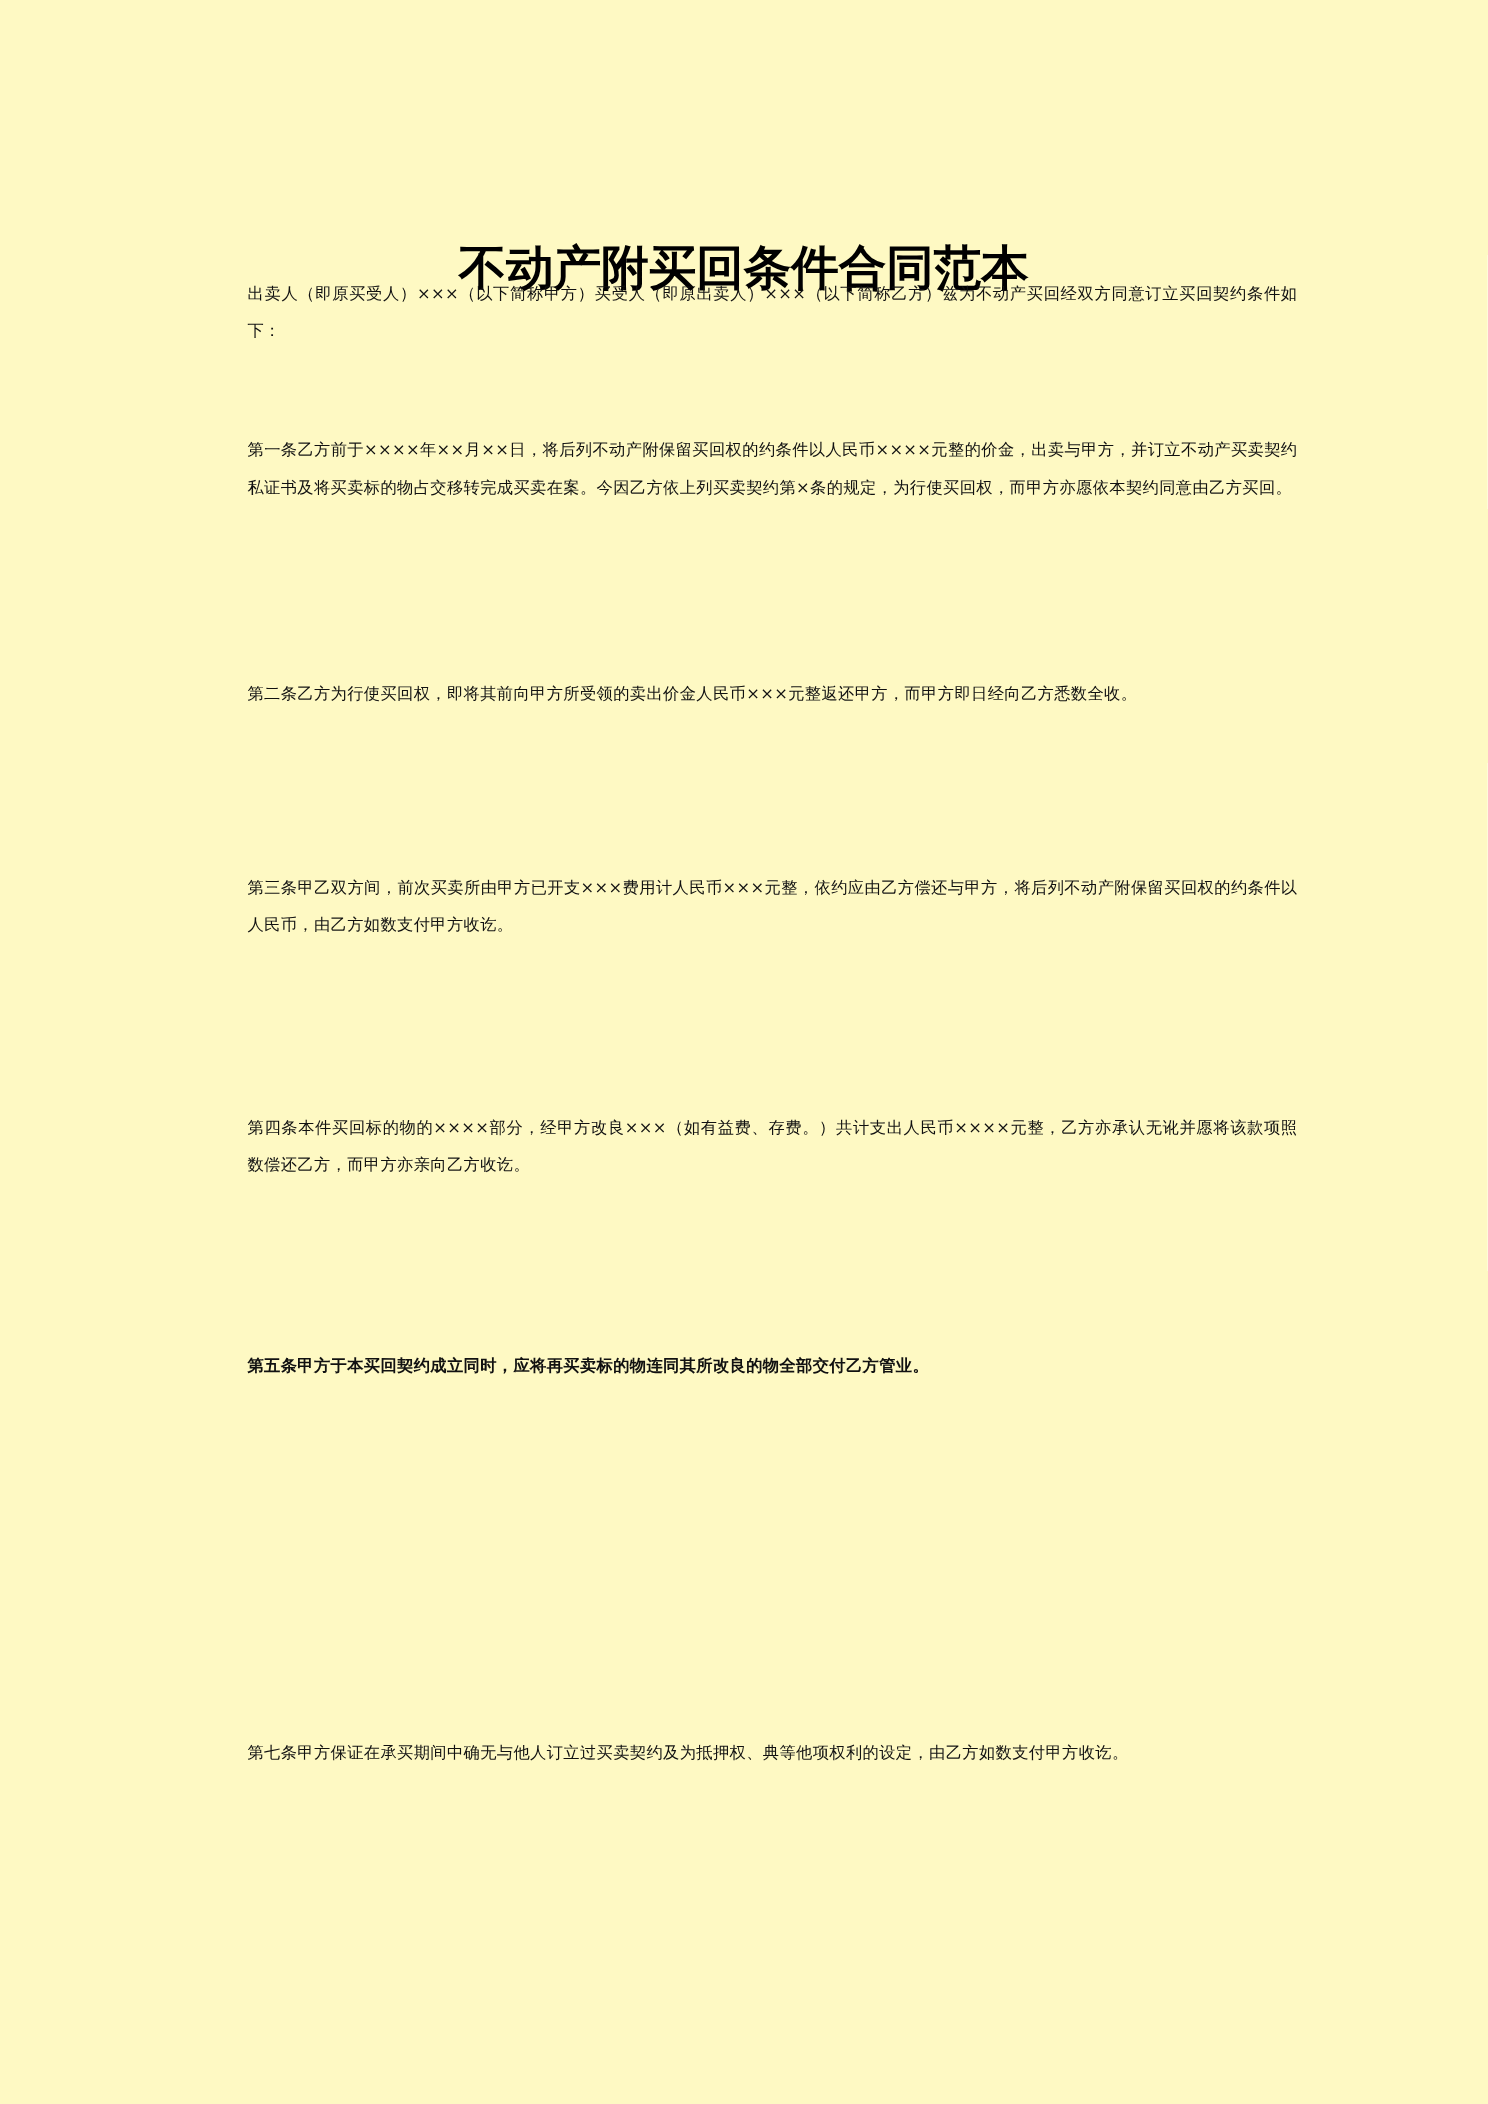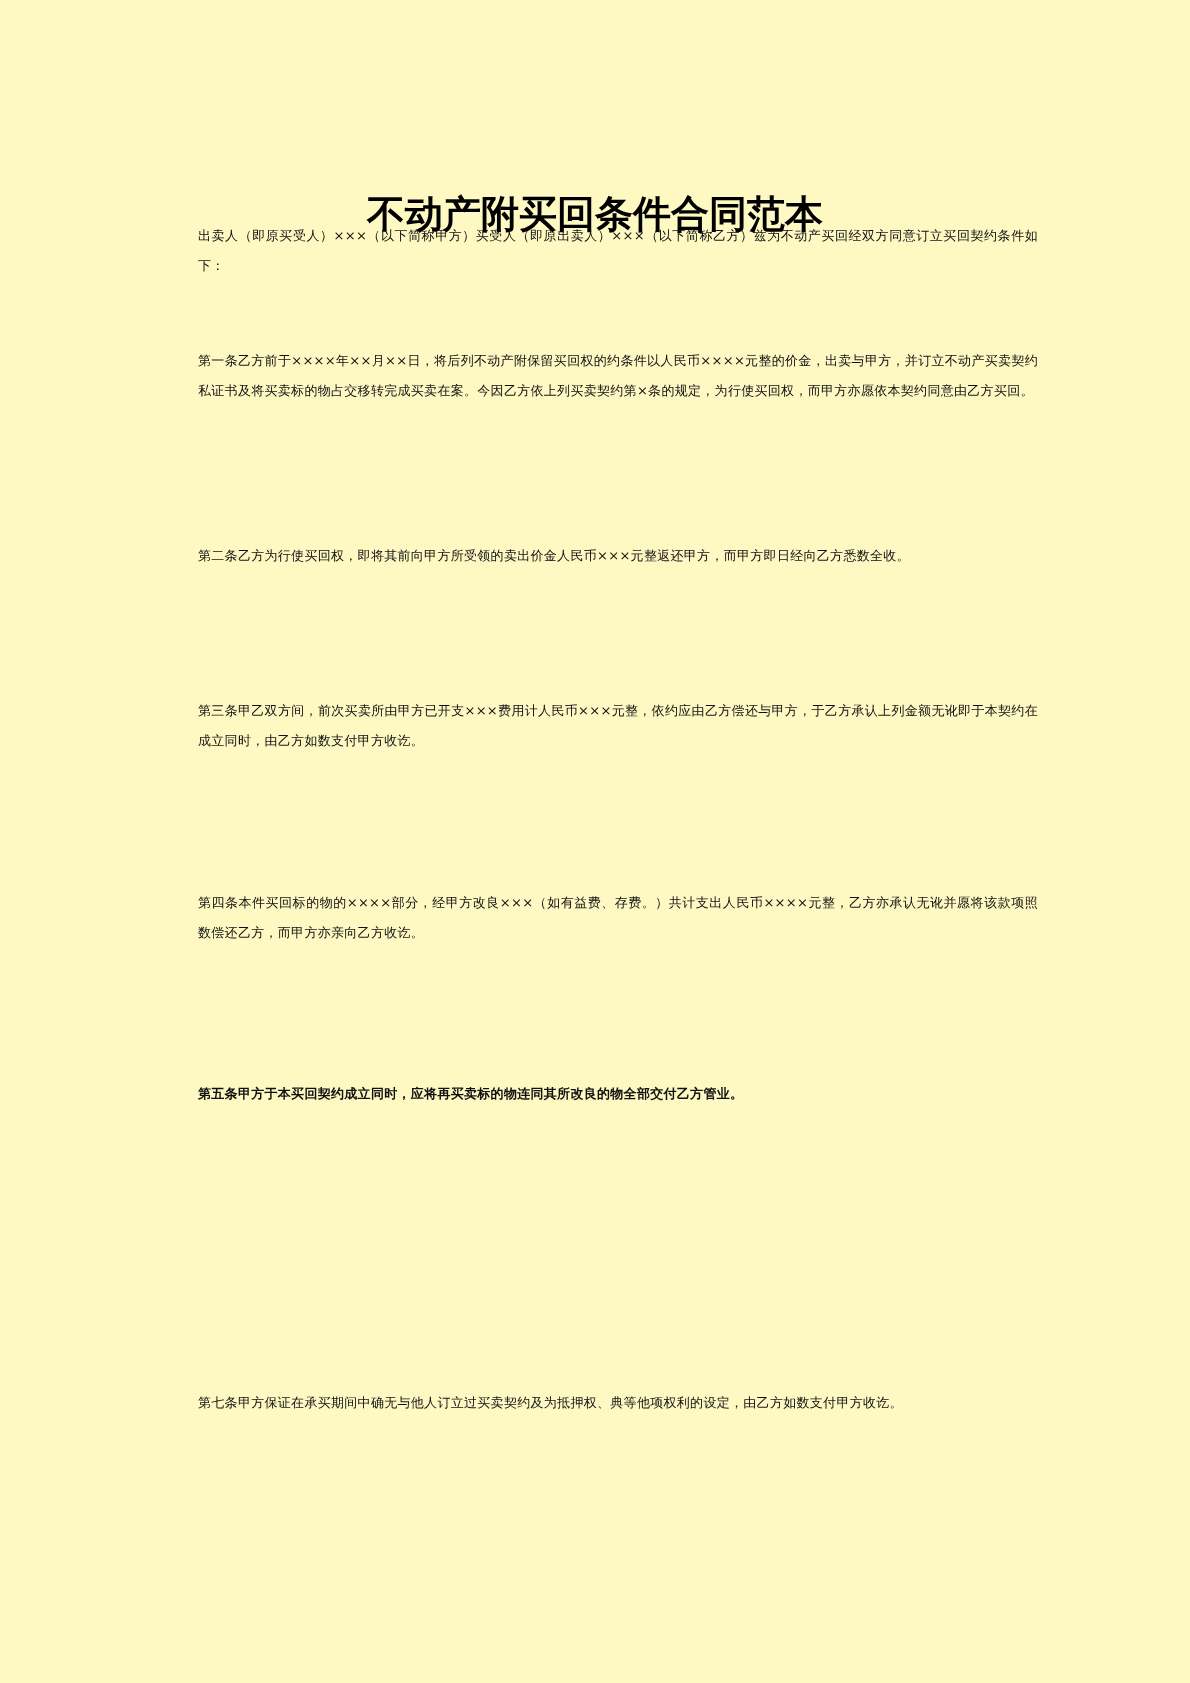--- a/index.html
+++ b/index.html
@@ -52,21 +52,21 @@
 
 <div class="page">
   <h1 class="title">不动产附买回条件合同范本</h1>
 
   <p class="para" style="top:205px;">出卖人（即原买受人）×××（以下简称甲方）买受人（即原出卖人）×××（以下简称乙方）兹为不动产买回经双方同意订立买回契约条件如下：</p>
 
   <p class="para" style="top:330px;">第一条乙方前于××××年××月××日，将后列不动产附保留买回权的约条件以人民币××××元整的价金，出卖与甲方，并订立不动产买卖契约私证书及将买卖标的物占交移转完成买卖在案。今因乙方依上列买卖契约第×条的规定，为行使买回权，而甲方亦愿依本契约同意由乙方买回。</p>
 
   <p class="para" style="top:525px;">第二条乙方为行使买回权，即将其前向甲方所受领的卖出价金人民币×××元整返还甲方，而甲方即日经向乙方悉数全收。</p>
 
-  <p class="para" style="top:680px;">第三条甲乙双方间，前次买卖所由甲方已开支×××费用计人民币×××元整，依约应由乙方偿还与甲方，于乙方承认上列金额无讹即于本契约在成立同时，由乙方如数支付甲方收讫。</p>
+  <p class="para" style="top:680px;">第三条甲乙双方间，前次买卖所由甲方已开支×××费用计人民币×××元整，依约应由乙方偿还与甲方，将后列不动产附保留买回权的约条件以人民币，由乙方如数支付甲方收讫。</p>
 
   <p class="para" style="top:872px;">第四条本件买回标的物的××××部分，经甲方改良×××（如有益费、存费。）共计支出人民币××××元整，乙方亦承认无讹并愿将该款项照数偿还乙方，而甲方亦亲向乙方收讫。</p>
 
   <p class="para" style="top:1063px;font-weight:bold;">第五条甲方于本买回契约成立同时，应将再买卖标的物连同其所改良的物全部交付乙方管业。</p>
 
 
   <p class="para" style="top:1372px;">第七条甲方保证在承买期间中确无与他人订立过买卖契约及为抵押权、典等他项权利的设定，由乙方如数支付甲方收讫。</p>
 </div>
 
 </body></html>

